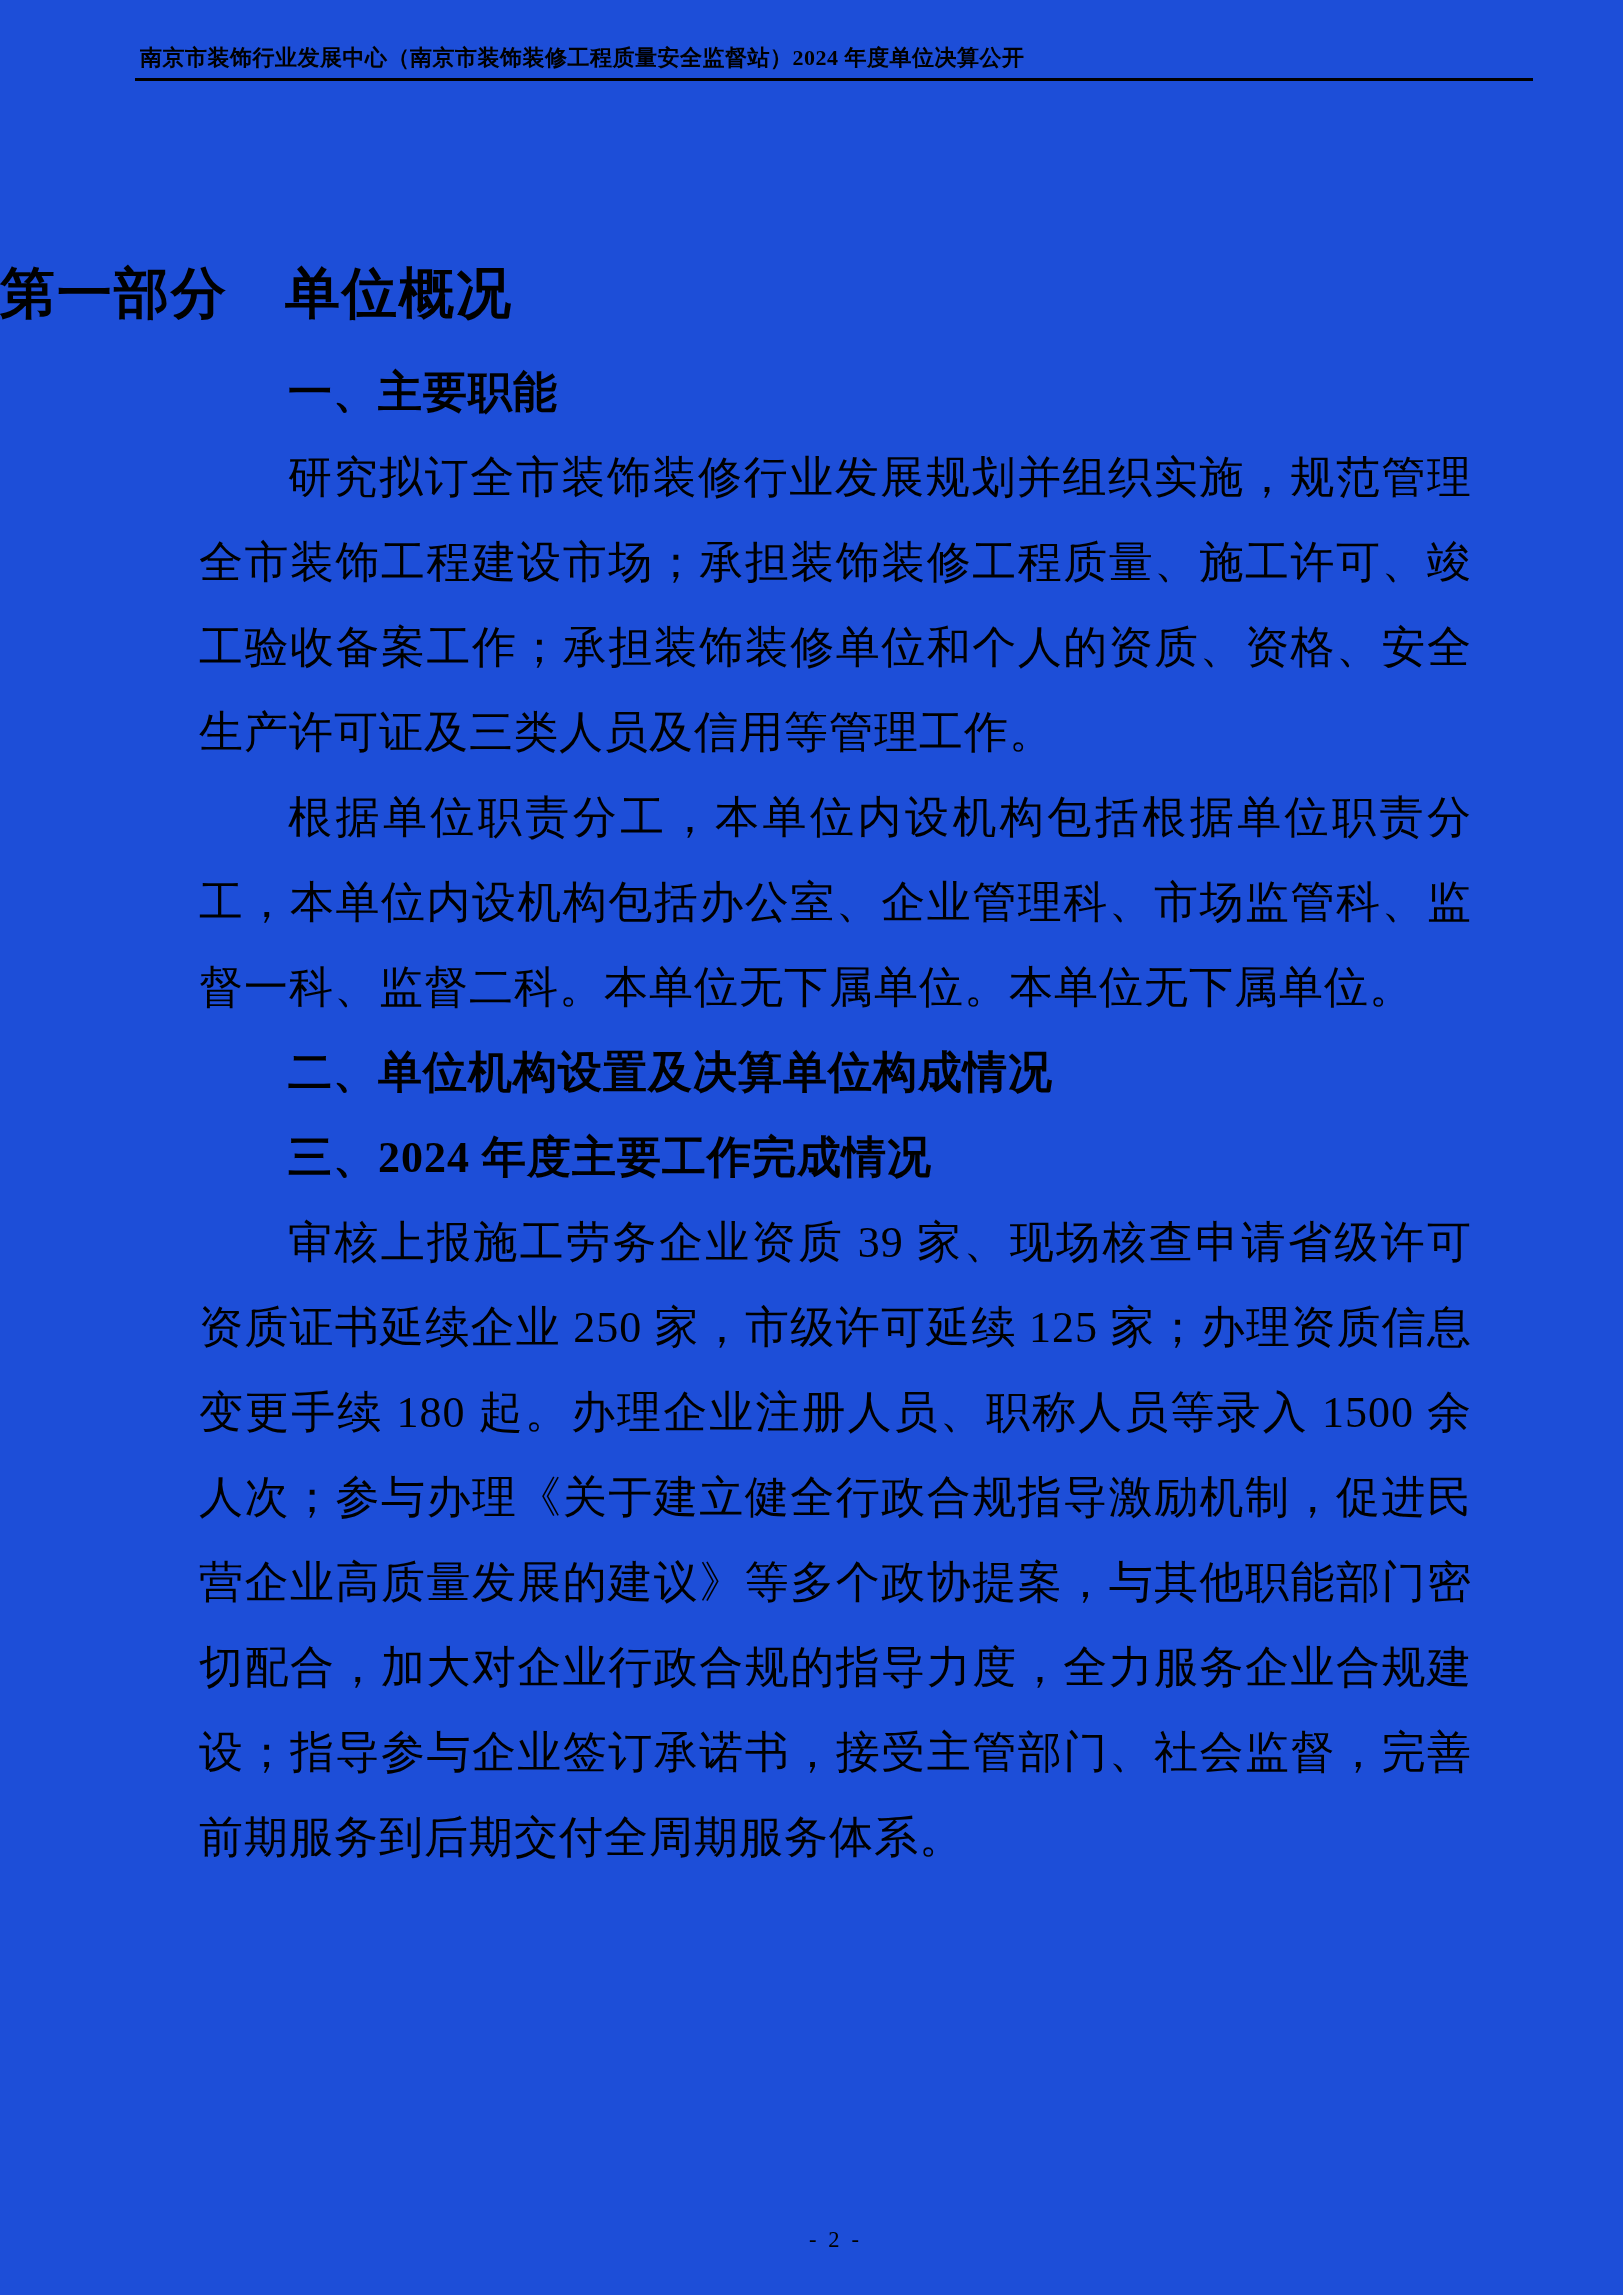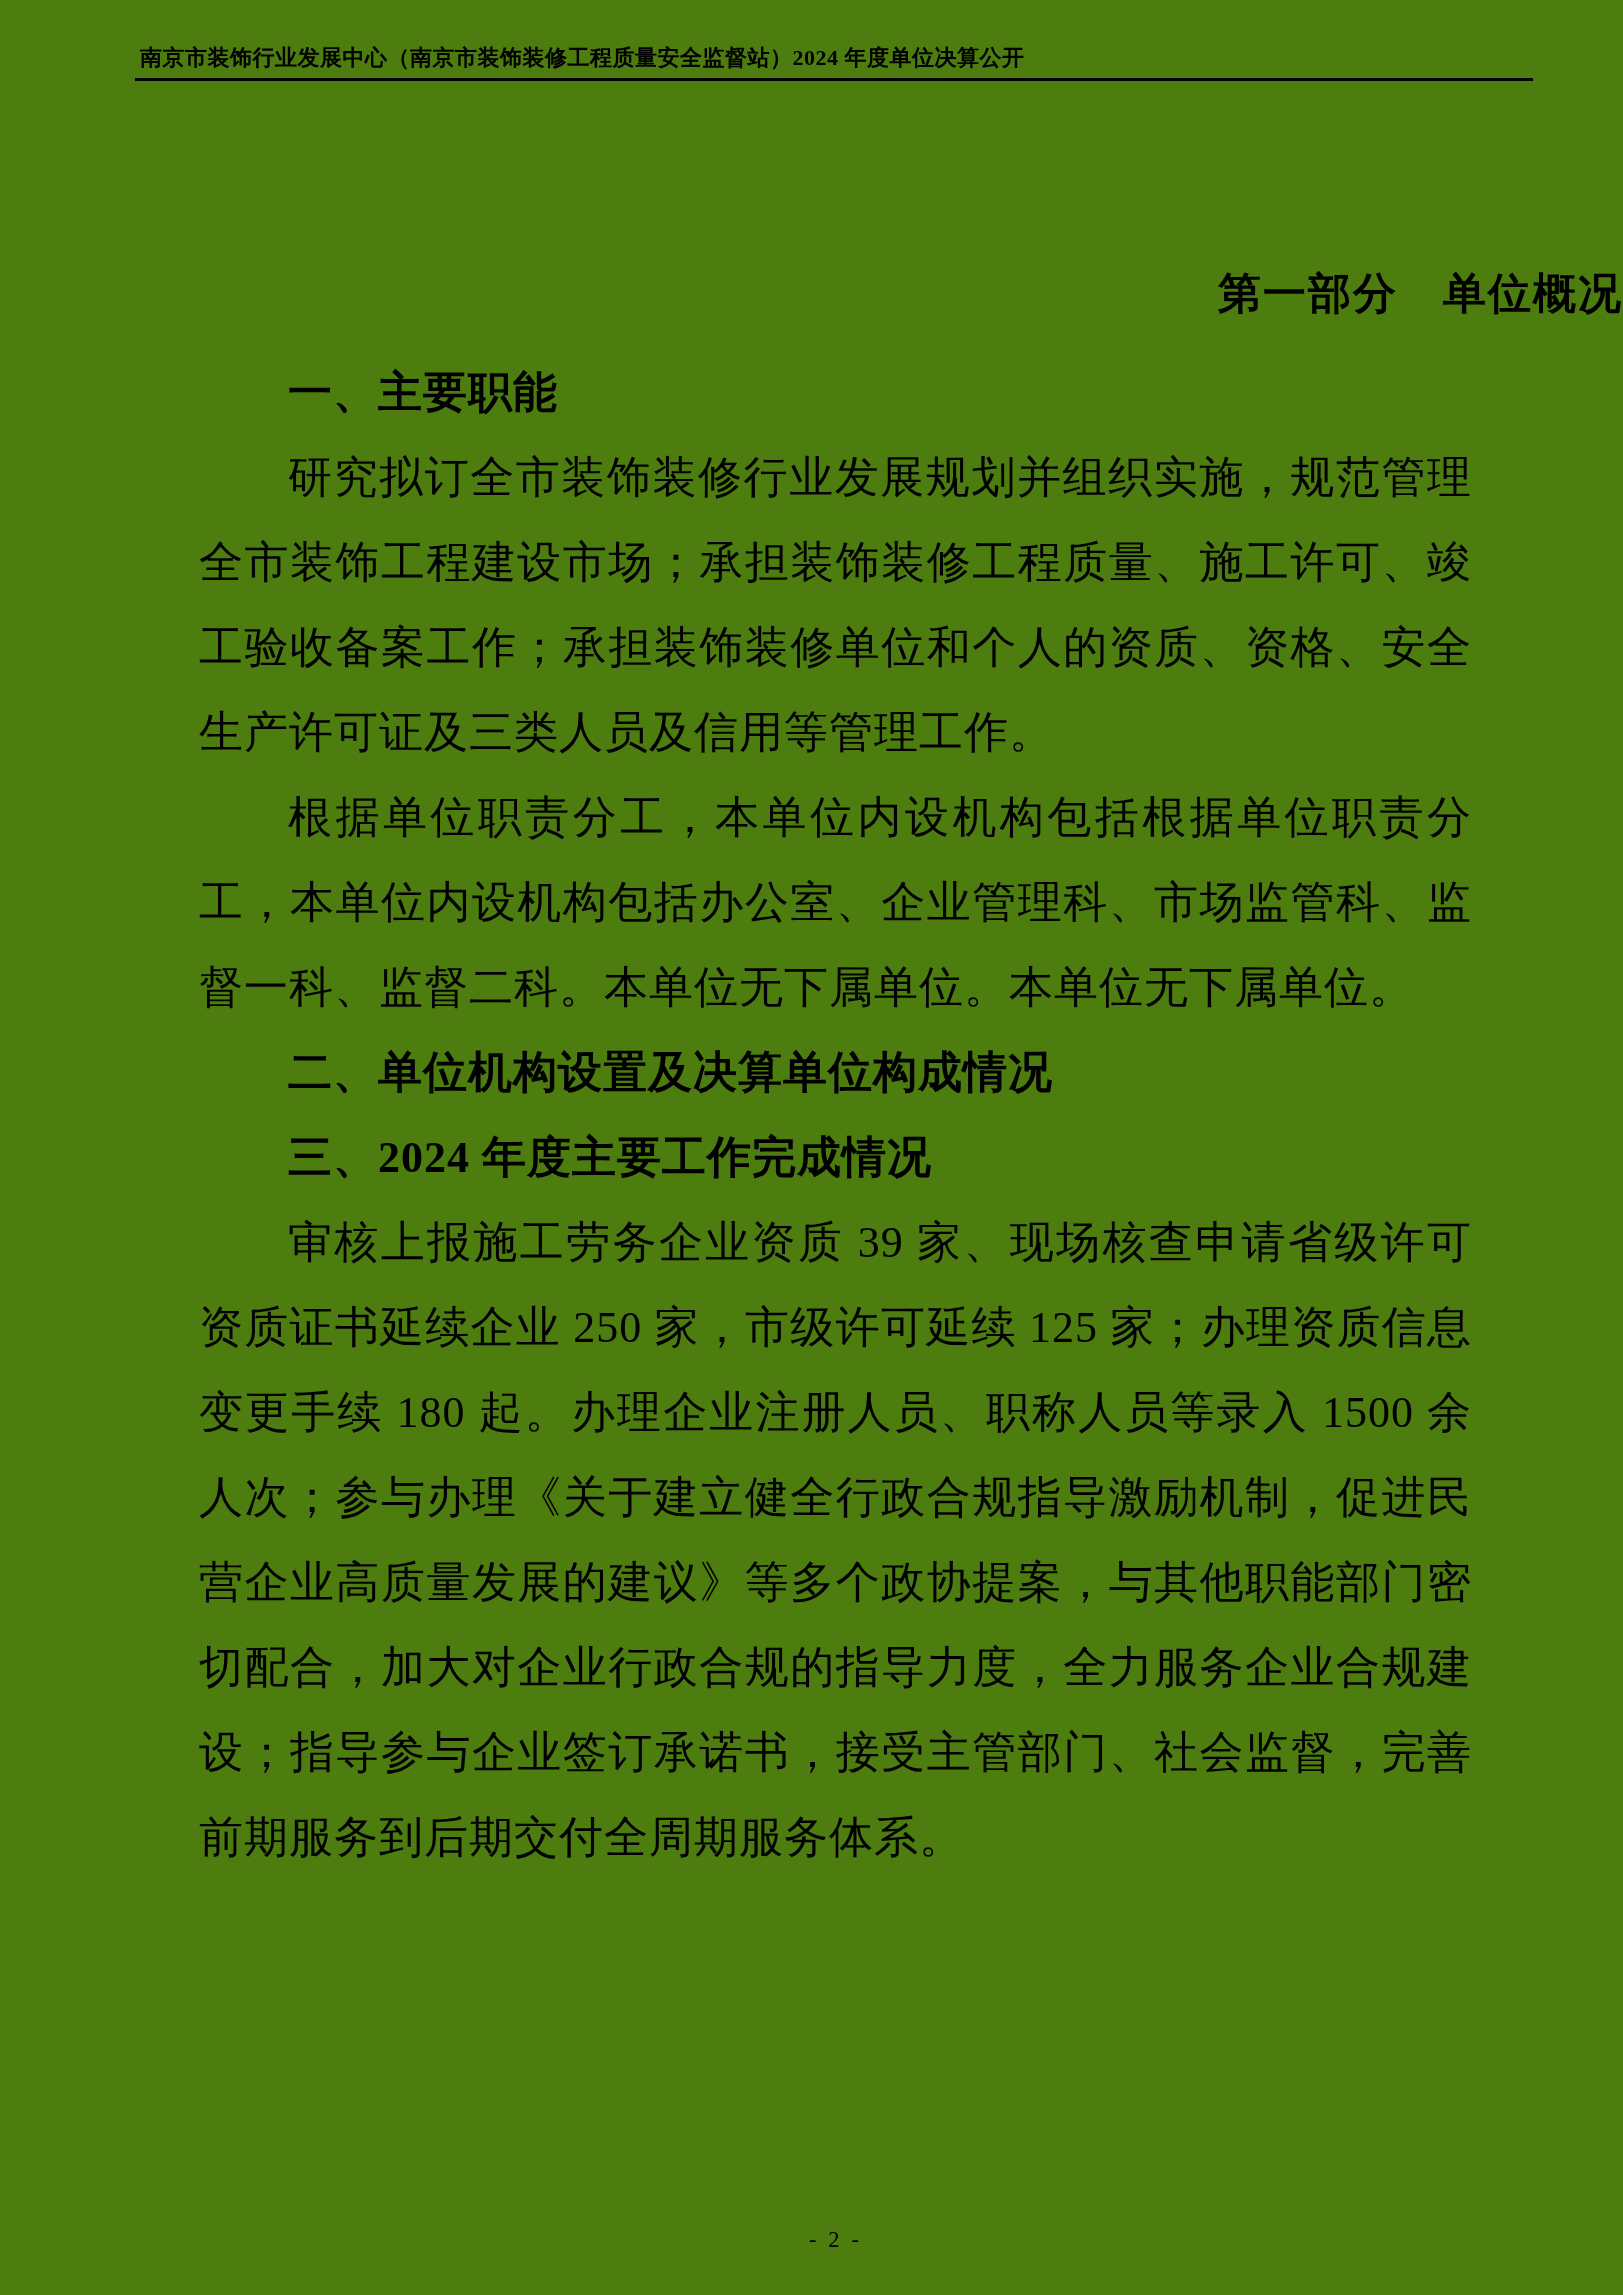--- a/index.html
+++ b/index.html
@@ -4,21 +4,21 @@
 <style>
   html, body {
     margin: 0;
     padding: 0;
     background: #ffffff;
   }
   .page {
     position: relative;
     width: 1623px;
     height: 2295px;
-    background: #4d7c0f;
+    background: #1d4ed8;
     color: #000000;
     overflow: hidden;
   }
   
   .header {
     position: absolute;
     left: 135px;
     top: 45px;
     width: 1398px;
     border-bottom: 3.6px solid #000000;
@@ -31,24 +31,24 @@
     line-height: 26.6px;
     letter-spacing: 0.5px;
     padding-left: 5.1px;
   }
   
   .doc-title {
     position: absolute;
     left: 0;
     top: 258px;
     width: 1623px;
-    text-align: right;
+    text-align: left;
     font-family: "Liberation Serif", "DejaVu Serif", serif;
     font-weight: bold;
-    font-size: 43px;
+    font-size: 55px;
     line-height: 72px;
     letter-spacing: 2px;
   }
   
   .content {
     position: absolute;
     left: 199px;
     top: 350px;
     width: 1273px;
   }

